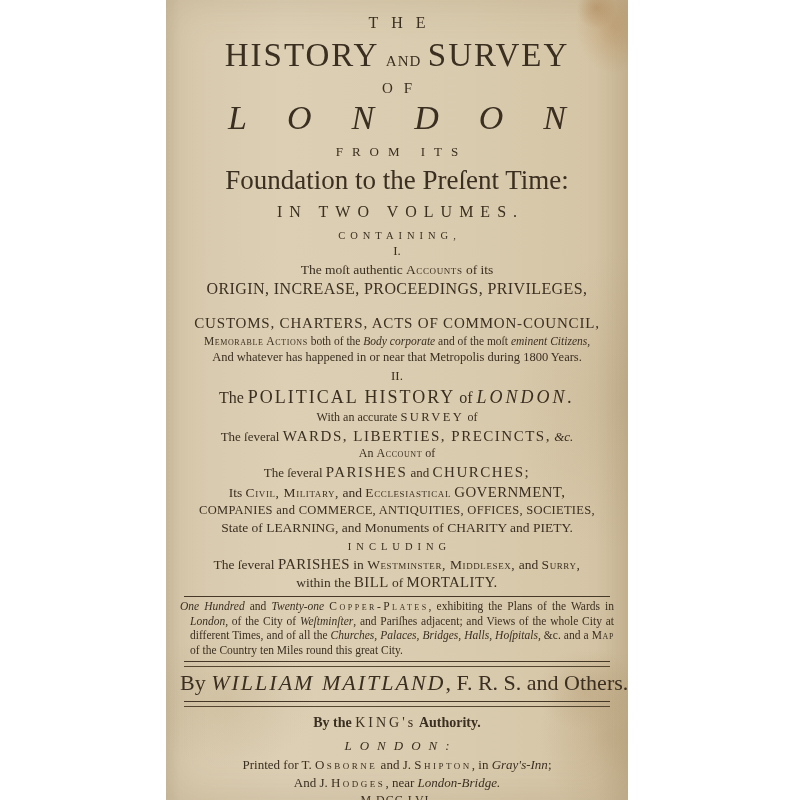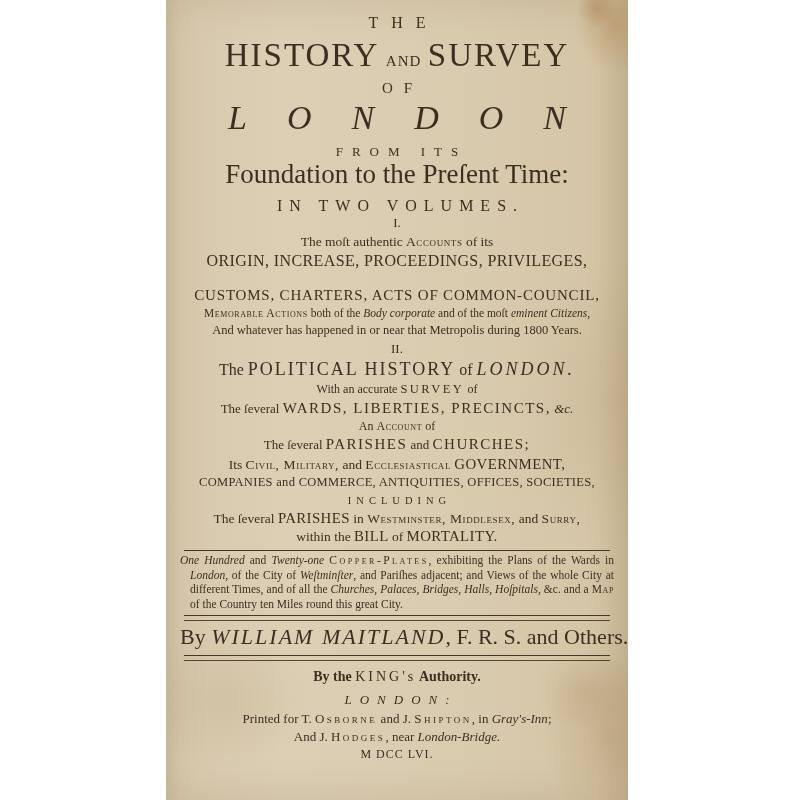--- a/index.html
+++ b/index.html
@@ -78,21 +78,21 @@
   
   .rule{margin-left:4px;margin-right:4px;}
   .rule-single{height:0;border-top:1.5px solid #453827;}
   .rule-double{height:4px;border-top:1.8px solid #453827;border-bottom:1px solid #55462f;}
 
   
   .ln-title-history-survey{margin-top:5px;}
   .ln-title-of{margin-top:6px;}
   .ln-title-london{margin-top:2px;}
   .ln-from-its{margin-top:8px;}
-  .ln-foundation{}
+  .ln-foundation{margin-top:6px;}
   .ln-volumes{margin-top:7px;}
   .ln-containing{margin-top:10px;}
   .ln-numeral-1{margin-top:2px;}
   .ln-accounts{margin-top:3px;}
   .ln-origin{margin-top:3px;}
   .ln-customs{margin-top:17px;}
   .ln-memorable{margin-top:3px;}
   .ln-whatever{margin-top:3px;}
   .ln-numeral-2{margin-top:5px;}
   .ln-political{margin-top:3px;}
@@ -124,34 +124,36 @@
 <div class="canvas">
   <div class="book-page">
     <div class="content">
         <div class="line l-the ln-half-title-the">THE</div>
         <div class="line l-main ln-title-history-survey"><span>HISTORY</span><span class="seg-and-sc"> and </span><span>SURVEY</span></div>
         <div class="line l-of ln-title-of">OF</div>
         <div class="line l-london ln-title-london">LONDON</div>
         <div class="line l-fromits ln-from-its">FROM ITS</div>
         <div class="line l-foundation ln-foundation">Foundation to the Preſent Time:</div>
         <div class="line l-volumes ln-volumes">IN TWO VOLUMES.</div>
+        <div class="line l-containing ln-containing">CONTAINING,</div>
         <div class="line l-num ln-numeral-1">I.</div>
         <div class="line l-body ln-accounts"><span>The moſt authentic </span><span class="seg-sc">Accounts</span><span> of its</span></div>
         <div class="line l-caps-lg ln-origin">ORIGIN, INCREASE, PROCEEDINGS, PRIVILEGES,</div>
         <div class="line l-caps-md ln-customs">CUSTOMS, CHARTERS, ACTS OF COMMON-COUNCIL,</div>
         <div class="line l-body-sm ln-memorable"><span class="seg-sc">Memorable Actions</span><span> both of the </span><span class="seg-it">Body corporate</span><span> and of the moſt </span><span class="seg-it">eminent Citizens,</span></div>
         <div class="line l-body-xs ln-whatever">And whatever has happened in or near that Metropolis during 1800 Years.</div>
         <div class="line l-num ln-numeral-2">II.</div>
         <div class="line l-political ln-political"><span>The </span><span class="seg-sp">POLITICAL HISTORY</span><span> of </span><span class="seg-it-sp">LONDON.</span></div>
         <div class="line l-small ln-survey-of"><span>With an accurate </span><span class="seg-sp">SURVEY</span><span> of</span></div>
         <div class="line l-caps-sm ln-wards"><span>The ſeveral </span><span class="seg-sp">WARDS, LIBERTIES, PRECINCTS,</span><span> </span><span class="seg-it">&amp;c.</span></div>
         <div class="line l-small ln-account-of"><span>An </span><span class="seg-sc">Account</span><span> of</span></div>
         <div class="line l-caps-sm ln-parishes-churches"><span>The ſeveral </span><span class="seg-sp">PARISHES</span><span> and </span><span class="seg-sp">CHURCHES;</span></div>
         <div class="line l-body ln-government"><span>Its </span><span class="seg-sc">Civil, Military,</span><span> and </span><span class="seg-sc">Ecclesiastical</span><span> </span><span class="seg-caps">GOVERNMENT,</span></div>
         <div class="line l-caps-xs ln-companies">COMPANIES and COMMERCE, ANTIQUITIES, OFFICES, SOCIETIES,</div>
+        <div class="line l-learning ln-learning">State of LEARNING, and Monuments of CHARITY and PIETY.</div>
         <div class="line l-containing ln-including">INCLUDING</div>
         <div class="line l-body ln-westminster"><span>The ſeveral </span><span class="seg-caps">PARISHES</span><span> in </span><span class="seg-sc">Westminster, Middlesex,</span><span> and </span><span class="seg-sc">Surry,</span></div>
         <div class="line l-body ln-mortality"><span>within the </span><span class="seg-caps">BILL</span><span> of </span><span class="seg-caps">MORTALITY.</span></div>
         <div class="rule rule-single ln-rule-1"></div>
         <div class="line l-par wrap-line ln-copperplates-paragraph"><span class="seg-it">One Hundred</span><span> and </span><span class="seg-it">Twenty-one</span><span> </span><span class="seg-sc-sp">Copper-Plates</span><span>, exhibiting the Plans of the Wards in </span><span class="seg-it">London</span><span>, of the City of </span><span class="seg-it">Weſtminſter</span><span>, and Pariſhes adjacent; and Views of the whole City at different Times, and of all the </span><span class="seg-it">Churches, Palaces, Bridges, Halls, Hoſpitals,</span><span> &amp;c. and a </span><span class="seg-sc">Map</span><span> of the Country ten Miles round this great City.</span></div>
         <div class="rule rule-double ln-rule-2"></div>
         <div class="line l-byline ln-byline"><span>By </span><span class="seg-it-sp">WILLIAM MAITLAND</span><span>, F. R. S. and Others.</span></div>
         <div class="rule rule-double ln-rule-3"></div>
         <div class="line l-authority ln-authority"><span class="seg-bl">By the </span><span class="seg-sp2">KING's</span><span class="seg-bl"> Authority.</span></div>
         <div class="line l-imprint-london ln-london-imprint">LONDON:</div>

